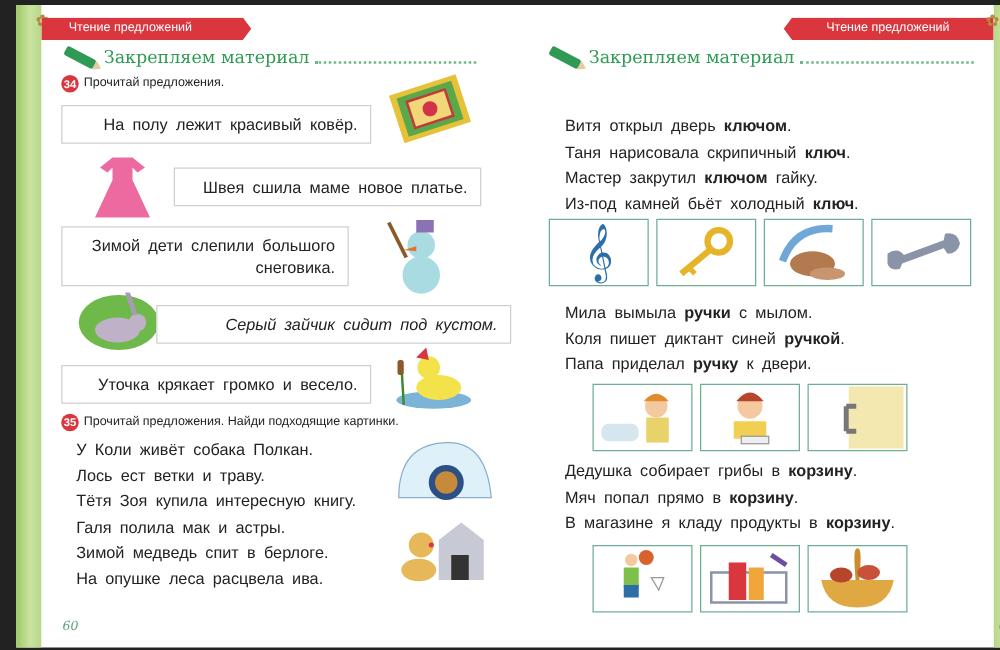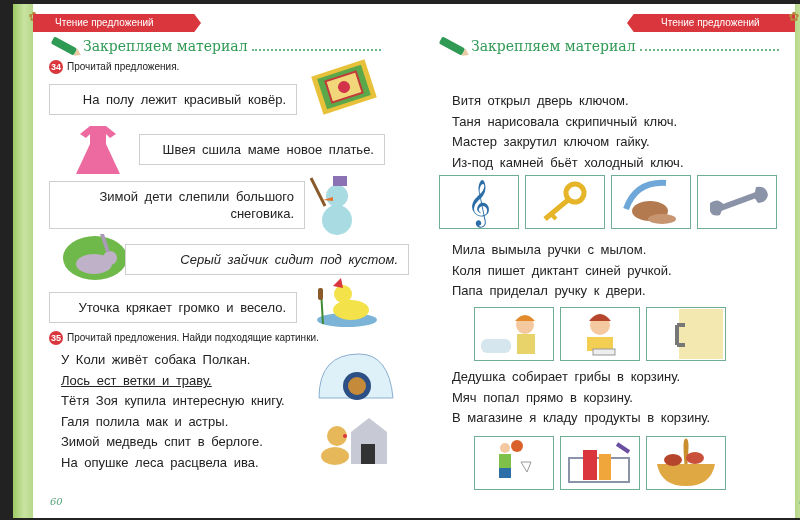--- a/index.html
+++ b/index.html
@@ -18,21 +18,21 @@
   .section-head { position: absolute; top: 33px; height: 18px; display: flex; align-items: center; }
   .pencil { width: 26px; height: 8px; background: #2f9a54; transform: rotate(28deg); border-radius: 2px; position: relative; margin-right: 6px; }
   .pencil::after { content: ""; position: absolute; right: -6px; top: 0; border-left: 6px solid #e8c9a0; border-top: 4px solid transparent; border-bottom: 4px solid transparent; }
   .section-title { font-family: "DejaVu Serif", serif; color: #2f9a54; font-size: 14px; white-space: nowrap; }
   .dots { flex: 1; border-bottom: 2px dotted #2f9a54; margin-left: 4px; height: 10px; opacity: .7; }
   .task { position: absolute; font-size: 10px; line-height: 14px; display: flex; align-items: flex-end; }
   .num { display: inline-block; width: 14px; height: 14px; border-radius: 50%; background: #d9363e; color: #fff;
     font-size: 9px; font-weight: bold; text-align: center; line-height: 14px; margin-right: 4px; flex: none; }
   .box { position: absolute; border: 1.5px solid #cfcfcf; background: #fff; font-size: 13px; padding: 6px 10px; line-height: 17px; word-spacing: 3px; text-align: right; }
   .sent { position: absolute; font-size: 13px; word-spacing: 3px; white-space: nowrap; }
-  .sent b { font-weight: normal; }
+  .sent b { font-weight: bold; }
   .pic { position: absolute; border: 1.5px solid #6fae92; background: #fff; display: flex; align-items: center; justify-content: center; overflow: hidden; }
   .ill { position: absolute; display: flex; align-items: center; justify-content: center; }
   .page-num { position: absolute; top: 492px; font-family: "DejaVu Serif", serif; font-style: italic; color: #5aa27c; font-size: 10px; }
 </style>
 </head>
 <body>
 
 <div class="spread">
   <div class="strip-left"></div>
   <div class="strip-right"></div>
@@ -63,21 +63,21 @@
       </svg>
   </div>
 
   <div class="ill" style="left:54px; top:118px; width:62px; height:56px;">
     <svg width="60" height="56" viewBox="0 0 60 56">
         <path d="M22 4 h16 l10 8 l-6 4 l-4 -4 v10 l14 30 h-44 l14 -30 v-10 l-4 4 l-6 -4z" fill="#ec6aa0"></path>
       </svg>
   </div>
   <div class="box" style="left:126px; top:130px; width:246px;">Швея сшила маме новое платье.</div>
 
-  <div class="box" style="left:36px; top:177px; width:256px;">Зимой дети слепили большого снеговика.</div>
+  <div class="box" style="left:36px; top:177px; width:230px;">Зимой дети слепили большого снеговика.</div>
   <div class="ill" style="left:290px; top:166px; width:60px; height:66px;">
     <svg width="60" height="66" viewBox="0 0 60 66">
         <circle cx="34" cy="50" r="15" fill="#a9dbe3"></circle>
         <circle cx="34" cy="26" r="11" fill="#a9dbe3"></circle>
         <rect x="30" y="6" width="14" height="10" fill="#8b72b5"></rect>
         <path d="M30 27 l-10 3 l10 1z" fill="#e5722c"></path>
         <line x1="8" y1="8" x2="22" y2="36" stroke="#8a5a2b" stroke-width="3"></line>
       </svg>
   </div>
 
@@ -102,21 +102,21 @@
         <rect x="7" y="14" width="5" height="12" rx="2" fill="#8a5a2b"></rect>
       </svg>
   </div>
 
   <div class="task" style="left:36px; top:327px;">
     <span class="num">35</span>
     <span>Прочитай предложения. Найди подходящие картинки.</span>
   </div>
 
   <div class="sent" style="left:48px; top:348px;">У Коли живёт собака Полкан.</div>
-  <div class="sent" style="left:48px; top:369px;text-decoration:underline;">Лось ест ветки и траву.</div>
+  <div class="sent" style="left:48px; top:369px;">Лось ест ветки и траву.</div>
   <div class="sent" style="left:48px; top:389px;">Тётя Зоя купила интересную книгу.</div>
   <div class="sent" style="left:48px; top:410px;">Галя полила мак и астры.</div>
   <div class="sent" style="left:48px; top:430px;">Зимой медведь спит в берлоге.</div>
   <div class="sent" style="left:48px; top:451px;">На опушке леса расцвела ива.</div>
 
   <div class="ill" style="left:296px; top:344px; width:92px; height:56px;">
     <svg width="92" height="56" viewBox="0 0 92 56">
         <path d="M10 50 q0 -44 40 -44 q30 0 34 44z" fill="#dff1f8" stroke="#8aaed0"></path>
         <ellipse cx="48" cy="38" rx="14" ry="14" fill="#2c4f86"></ellipse>
         <circle cx="48" cy="38" r="9" fill="#c68a3b"></circle>

